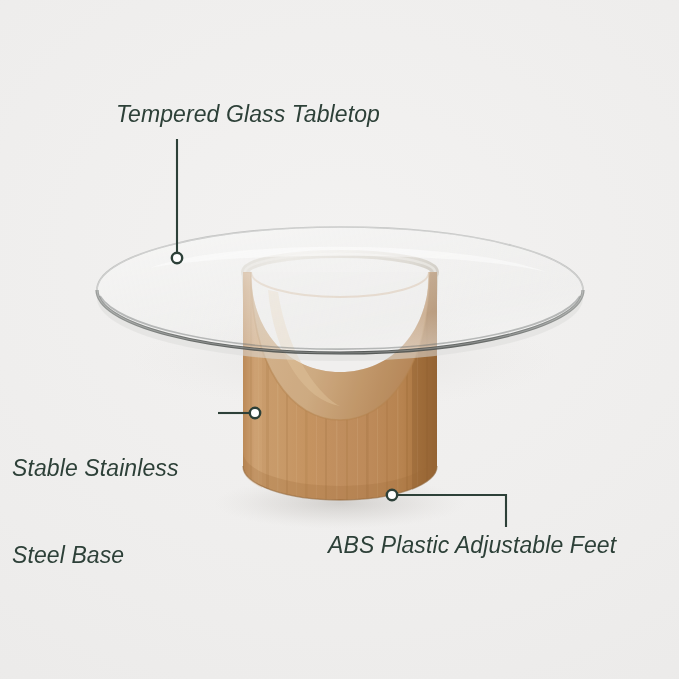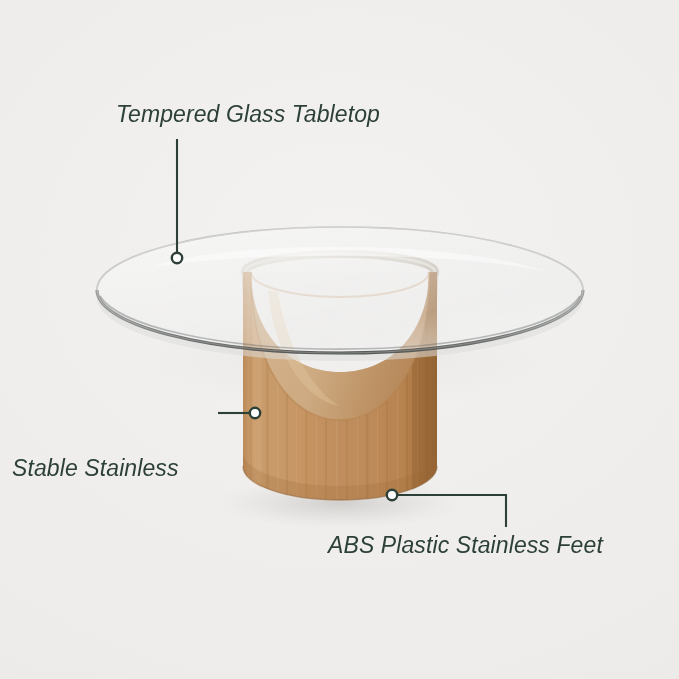--- a/index.html
+++ b/index.html
@@ -238,17 +238,18 @@
     <g>
       <polyline points="398,495 506,495 506,527" fill="none" stroke="#2d4038" stroke-width="2.1" stroke-linejoin="miter"></polyline>
       <circle cx="392" cy="495" r="5.2" fill="#ffffff" stroke="#2d4038" stroke-width="2.4"></circle>
     </g>
   </svg>
 
   <div class="label" id="label-glass">Tempered Glass Tabletop</div>
 
   <div class="label" id="label-base">
     <div>Stable Stainless</div>
+    <div>Steel Base</div>
   </div>
 
-  <div class="label" id="label-feet">ABS Plastic Stainless Feet</div>
+  <div class="label" id="label-feet">ABS Plastic Adjustable Feet</div>
 
 </div>
 
 </body></html>

